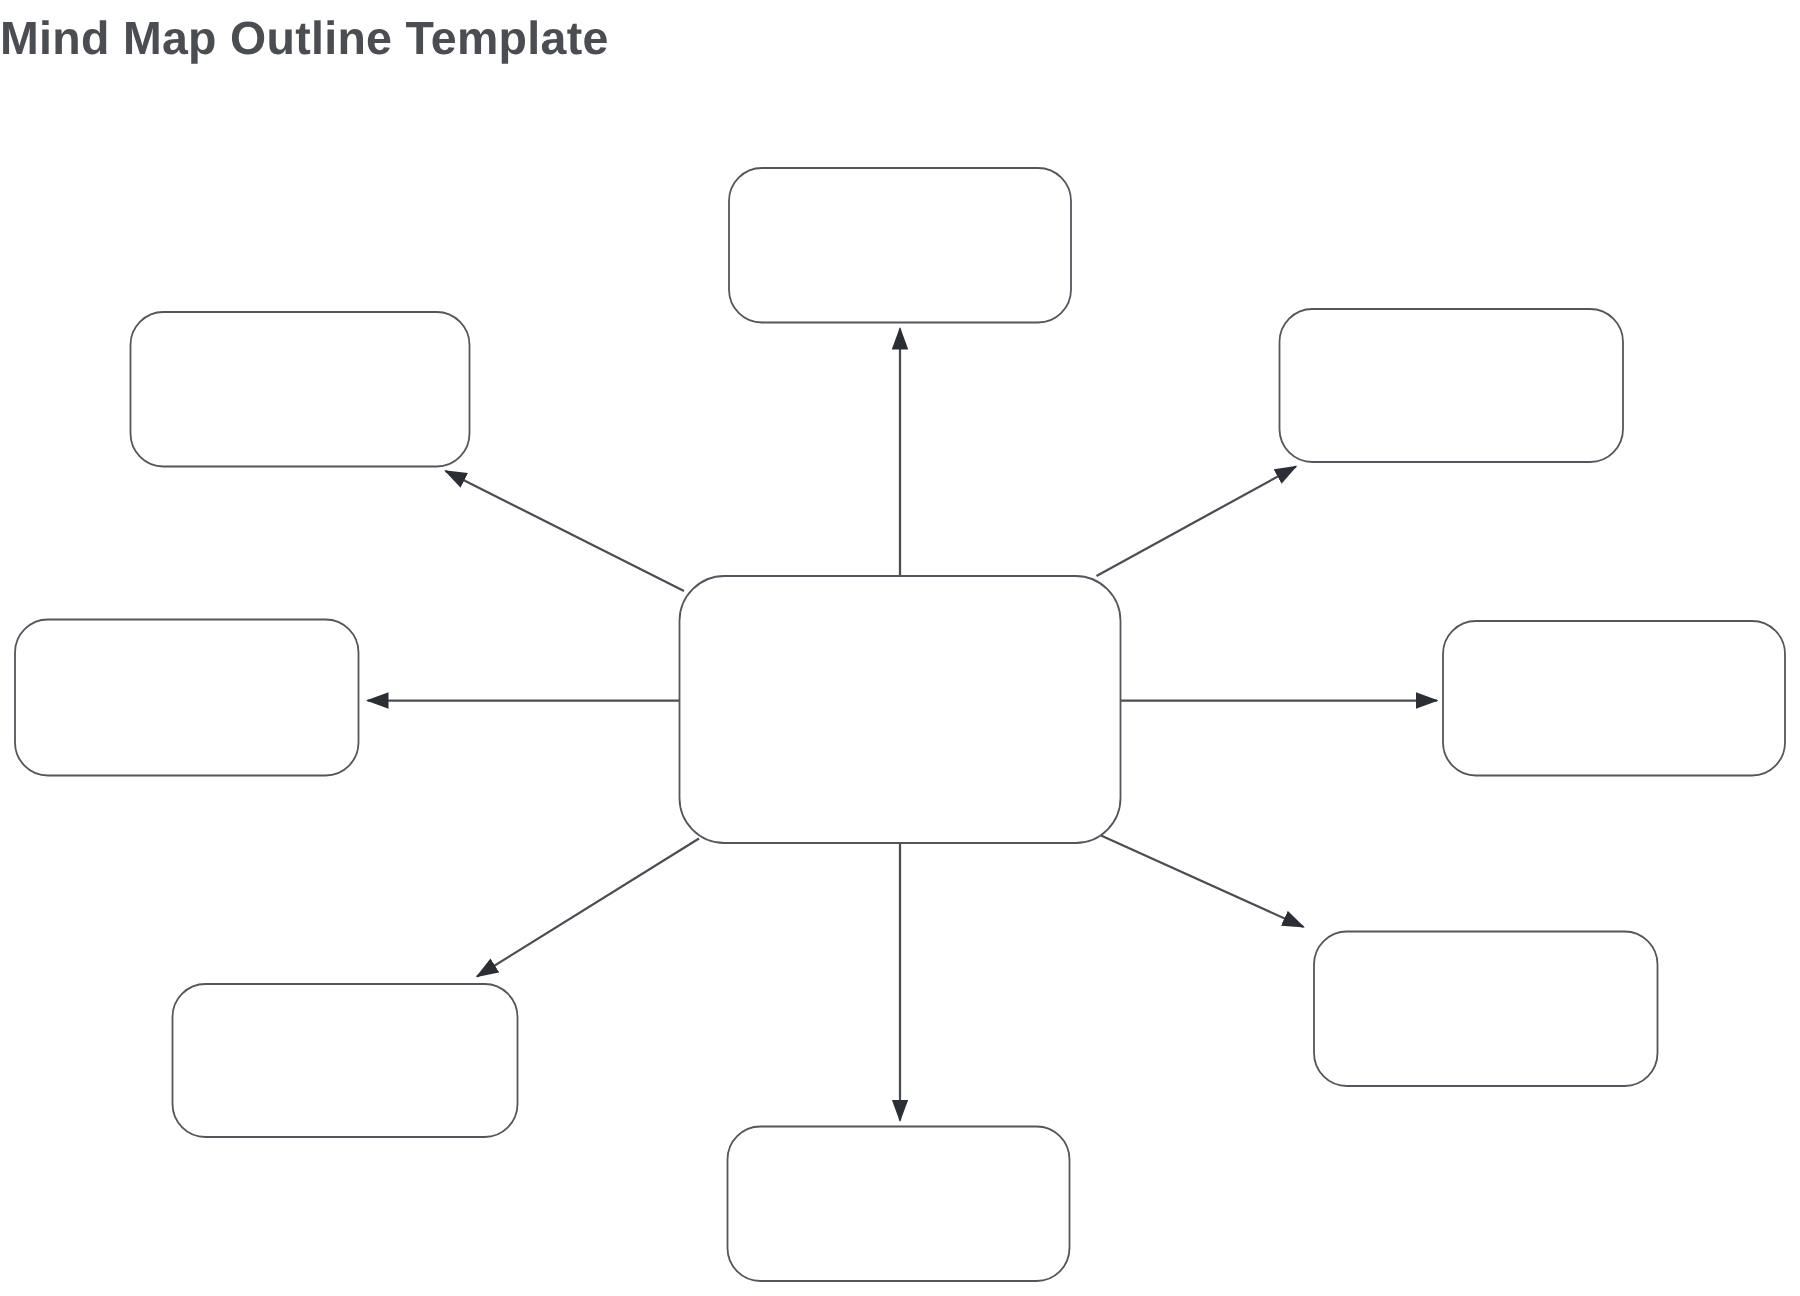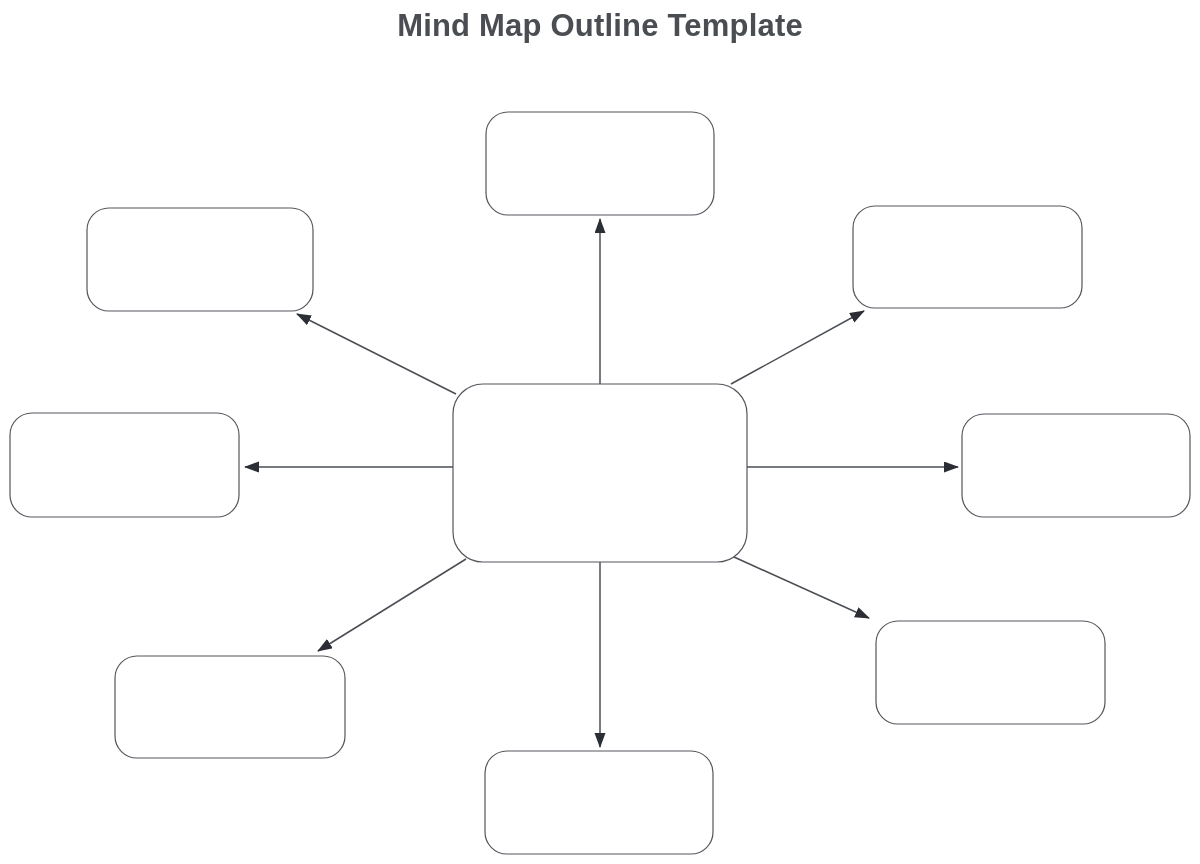--- a/index.html
+++ b/index.html
@@ -14,21 +14,21 @@
     height: 864px;
     background: #ffffff;
     overflow: hidden;
   }
   .page-title {
     position: absolute;
     top: 8px;
     left: 0;
     width: 1200px;
     margin: 0;
-    text-align: center;
+    text-align: left;
     font-size: 31px;
     font-weight: 700;
     letter-spacing: 0.2px;
     color: #4a4d52;
   }
   svg.diagram {
     position: absolute;
     top: 0;
     left: 0;
   }

